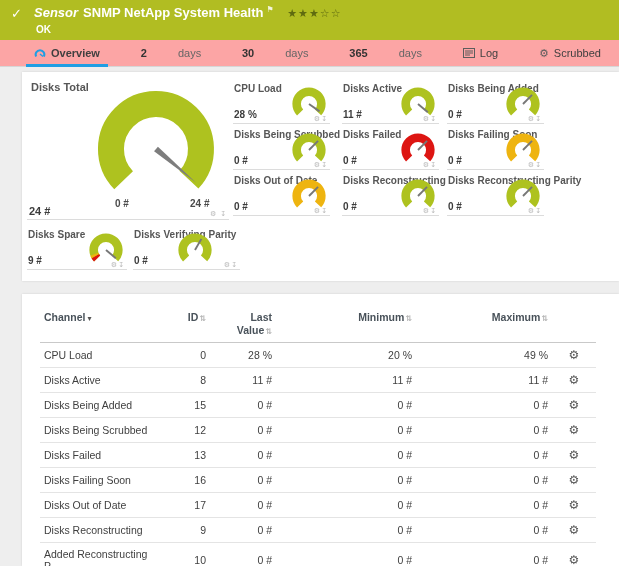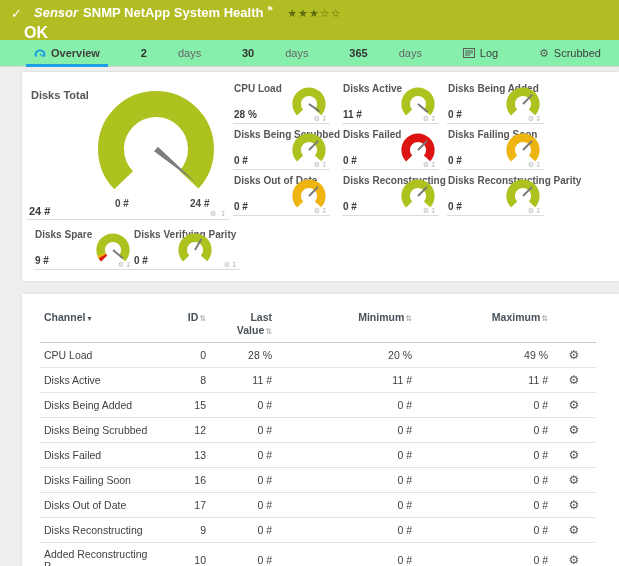--- a/index.html
+++ b/index.html
@@ -7,43 +7,43 @@
     font-family:"Liberation Sans","DejaVu Sans",sans-serif; background:#eeeeee; }
 
   
   .topbar { position:absolute; left:0; top:0; width:619px; height:40px; background:#b1bd22; color:#fff; }
   .topbar .check { position:absolute; left:11px; top:6px; font-size:13px; font-weight:bold; }
   .topbar .titleline { position:absolute; left:34px; top:5px; font-size:13px; white-space:nowrap; }
   .topbar .kind { font-style:italic; font-weight:bold; margin-right:5px; }
   .topbar .ttl { font-weight:bold; }
   .topbar .flag { font-size:8px; vertical-align:super; opacity:.85; margin-left:3px; }
   .topbar .stars { margin-left:10px; font-size:11px; letter-spacing:1px; color:#5f6b10; }
-  .topbar .status { position:absolute; left:24px; top:24px; font-size:16px; font-weight:bold; }
-
-  
-  .tabbar { position:absolute; left:0; top:40px; width:619px; height:27px; background:#86efac;
+  .topbar .status { position:absolute; left:36px; top:24px; font-size:10px; font-weight:bold; }
+
+  
+  .tabbar { position:absolute; left:0; top:40px; width:619px; height:27px; background:#fca5a5;
     border-bottom:1px solid #d6d6d6; display:flex; align-items:stretch;
     justify-content:space-between; padding:0 10px 0 26px; }
   .tab { display:flex; align-items:center; gap:5px; font-size:11px; color:#3f3f3f;
     padding:0 8px; position:relative; cursor:pointer; white-space:nowrap; }
   .tab.active { font-weight:bold; }
   .tab.active::after { content:""; position:absolute; left:0; right:0; bottom:-1px; height:3px; background:#1f9ee3; }
   .tab .num { font-weight:bold; color:#333; }
   .tab .unit { color:#666;margin-left:26px; }
   .tab .tico { color:#5c5c5c; font-size:11px; display:inline-flex; }
   .tab svg { display:block; }
 
   
   .panel { position:absolute; background:#fff; box-shadow:0 0 2px rgba(0,0,0,.12); }
   .gaugepanel { left:22px; top:72px; width:597px; height:209px; }
   .tablepanel { left:22px; top:294px; width:597px; height:272px; }
 
   
   .main-cell { position:absolute; left:5px; top:5px; width:202px; height:143px; border-bottom:1px solid #dcdcdc; }
-  .main-cell .mlabel { position:absolute; left:4px; top:12px; font-size:11px; font-weight:bold; color:#565656; }
+  .main-cell .mlabel { position:absolute; left:4px; top:4px; font-size:11px; font-weight:bold; color:#565656; }
   .main-cell svg { position:absolute; left:63px; top:6px; }
   .main-cell .mmin { position:absolute; left:88px; top:121px; font-size:10px; font-weight:bold; color:#4a4a4a; }
   .main-cell .mmax { position:absolute; left:163px; top:121px; font-size:10px; font-weight:bold; color:#4a4a4a; }
   .main-cell .mvalue { position:absolute; left:2px; top:128px; font-size:11px; font-weight:bold; color:#3c3c3c; }
   .main-cell .gicons { position:absolute; right:2px; bottom:1px; }
 
   
   .gcell { position:absolute; width:97px; height:39px; border-bottom:1px solid #dcdcdc; }
   .gcell .glabel { position:absolute; left:1px; top:-2px; font-size:10px; font-weight:bold; color:#565656; white-space:nowrap; }
   .gcell svg { position:absolute; right:2px; top:0px; }
@@ -212,21 +212,21 @@
   <div class="gcell" style="left:425px;top:105px;">
     <div class="glabel">Disks Reconstructing Parity</div>
     <svg width="38" height="38" viewBox="-20 -20 40 40">
       <path class="garc" d="M -9.35 9.03 A 13 13 0 1 1 9.51 8.87" stroke="#aec21f"></path>
       <line class="gneedle" x1="0" y1="0" x2="13.5" y2="0" transform="rotate(-45)"></line>
     </svg>
     <div class="gvalue">0 #</div>
     <div class="gicons"><span>⚙</span><span>↧</span></div>
   </div>
 
-  <div class="gcell" style="left:12px;top:159px;width:100px;">
+  <div class="gcell" style="left:5px;top:159px;width:100px;">
     <div class="glabel">Disks Spare</div>
     <svg width="38" height="38" viewBox="-20 -20 40 40">
       <path class="garc" d="M -9.35 9.03 A 13 13 0 1 1 9.51 8.87" stroke="#aec21f"></path>
       <path class="garc" d="M -9.35 9.03 A 13 13 0 0 1 -11.26 6.5" stroke="#dd1512"></path>
       <path class="garc" d="M -11.26 6.5 A 13 13 0 0 1 -12.22 4.45" stroke="#eeb410"></path>
       <line class="gneedle" x1="0" y1="0" x2="13.5" y2="0" transform="rotate(40)"></line>
     </svg>
     <div class="gvalue">9 #</div>
     <div class="gicons"><span>⚙</span><span>↧</span></div>
   </div>

